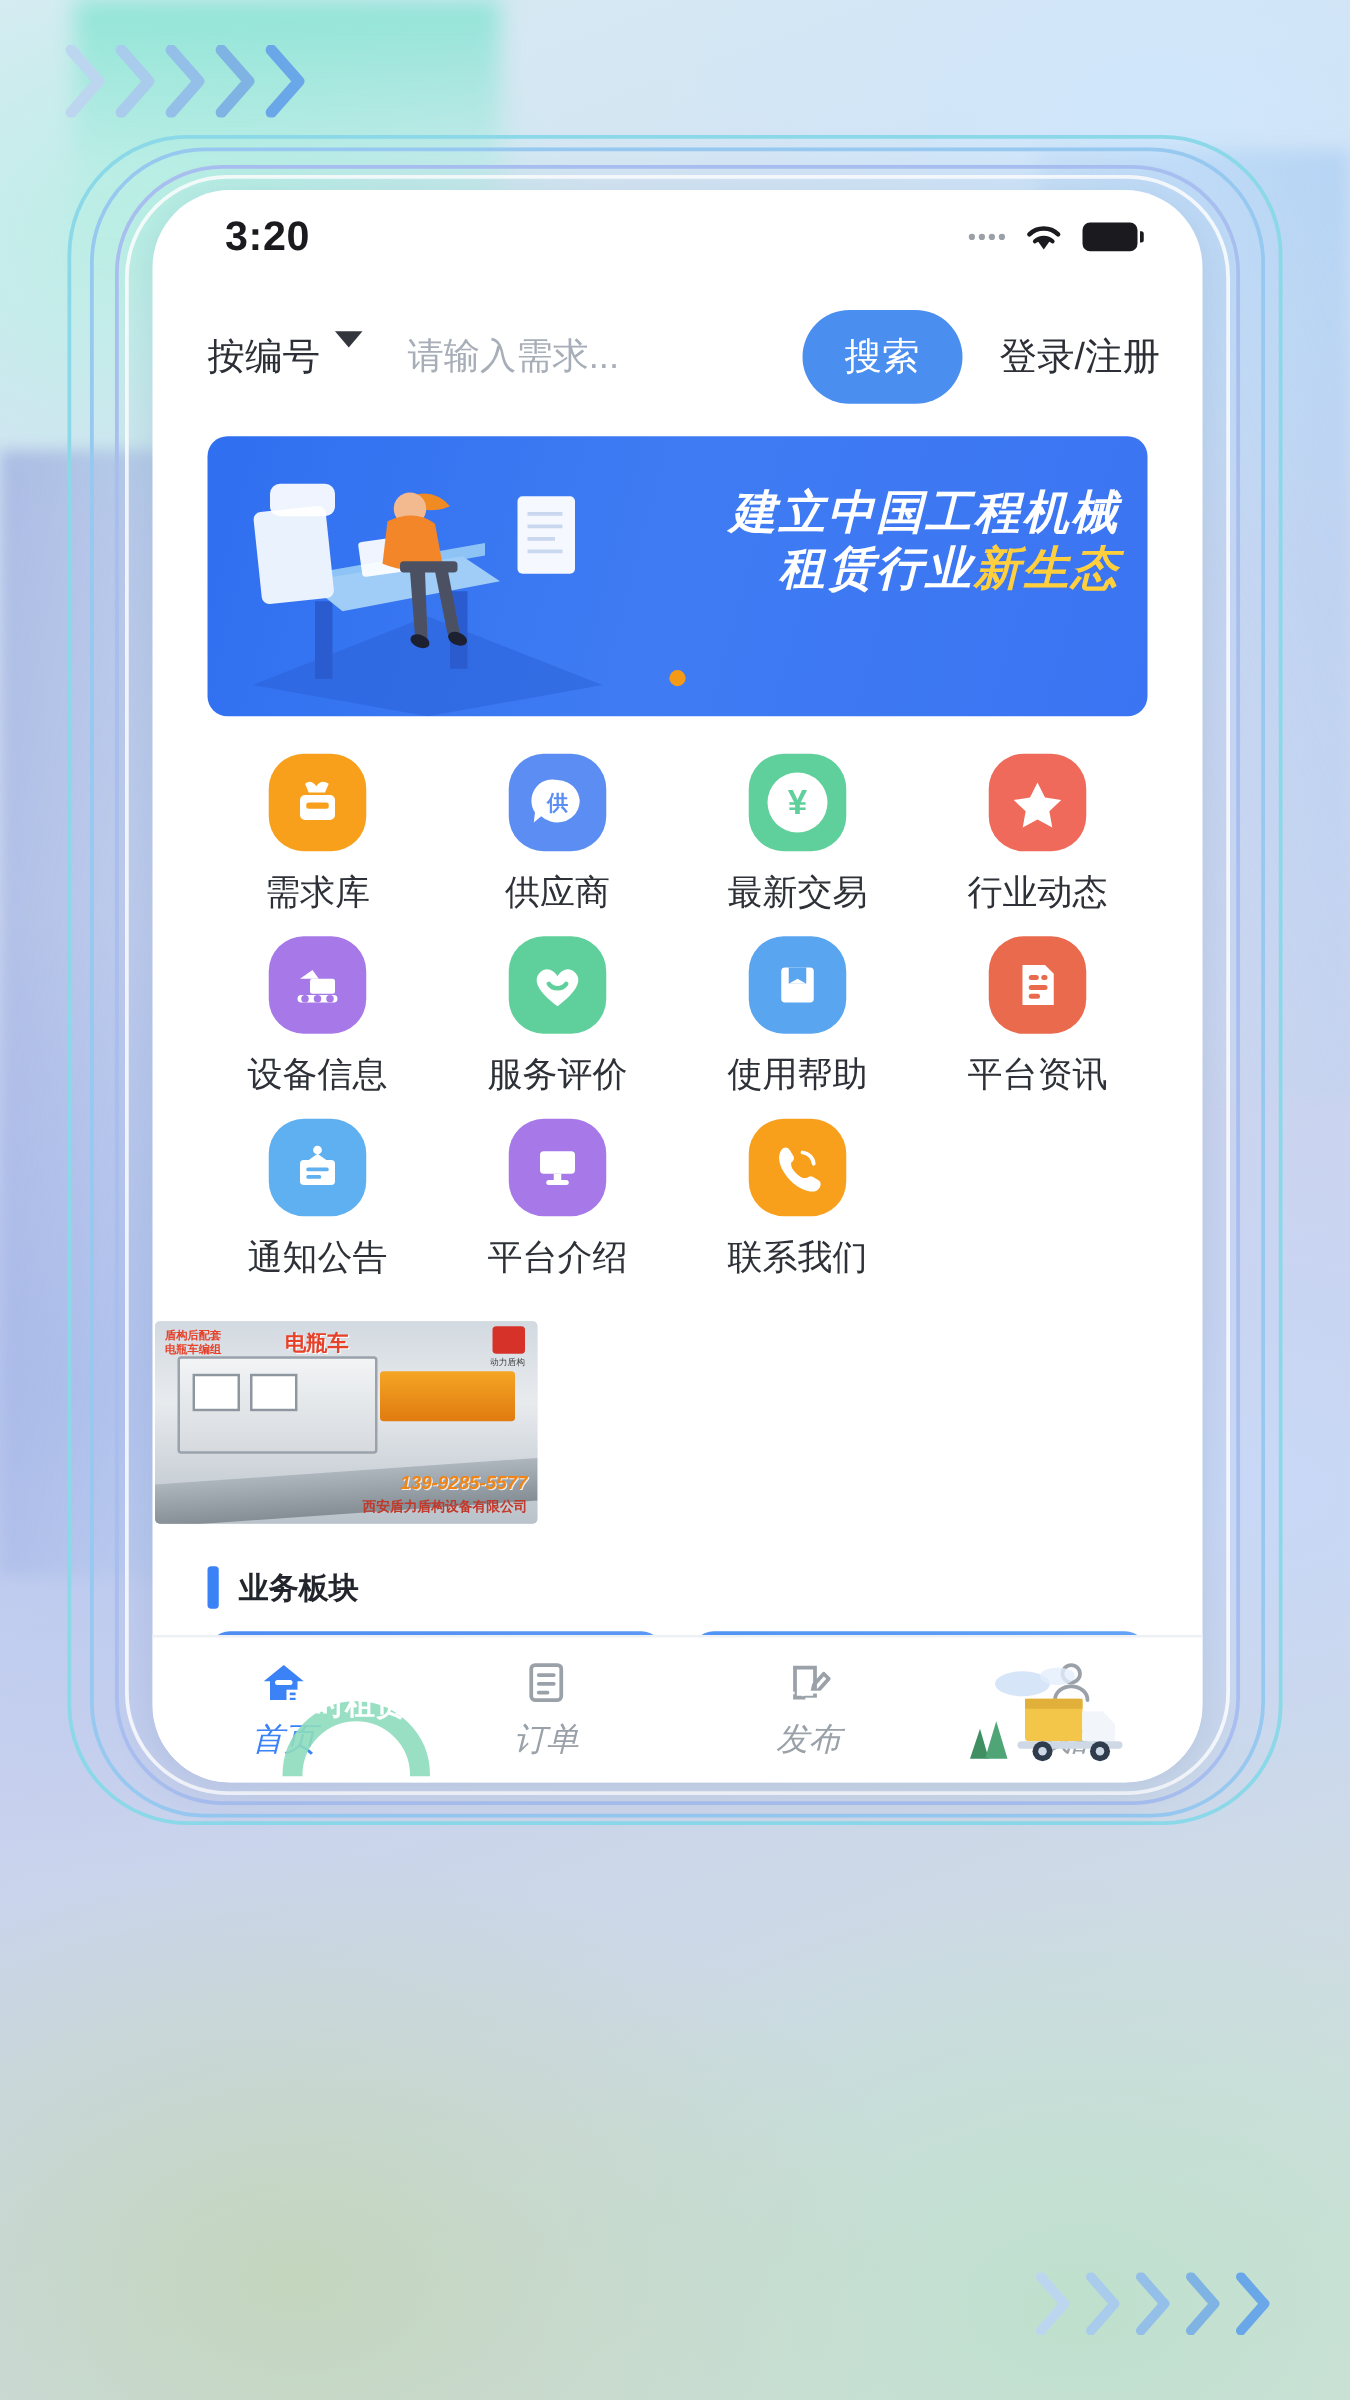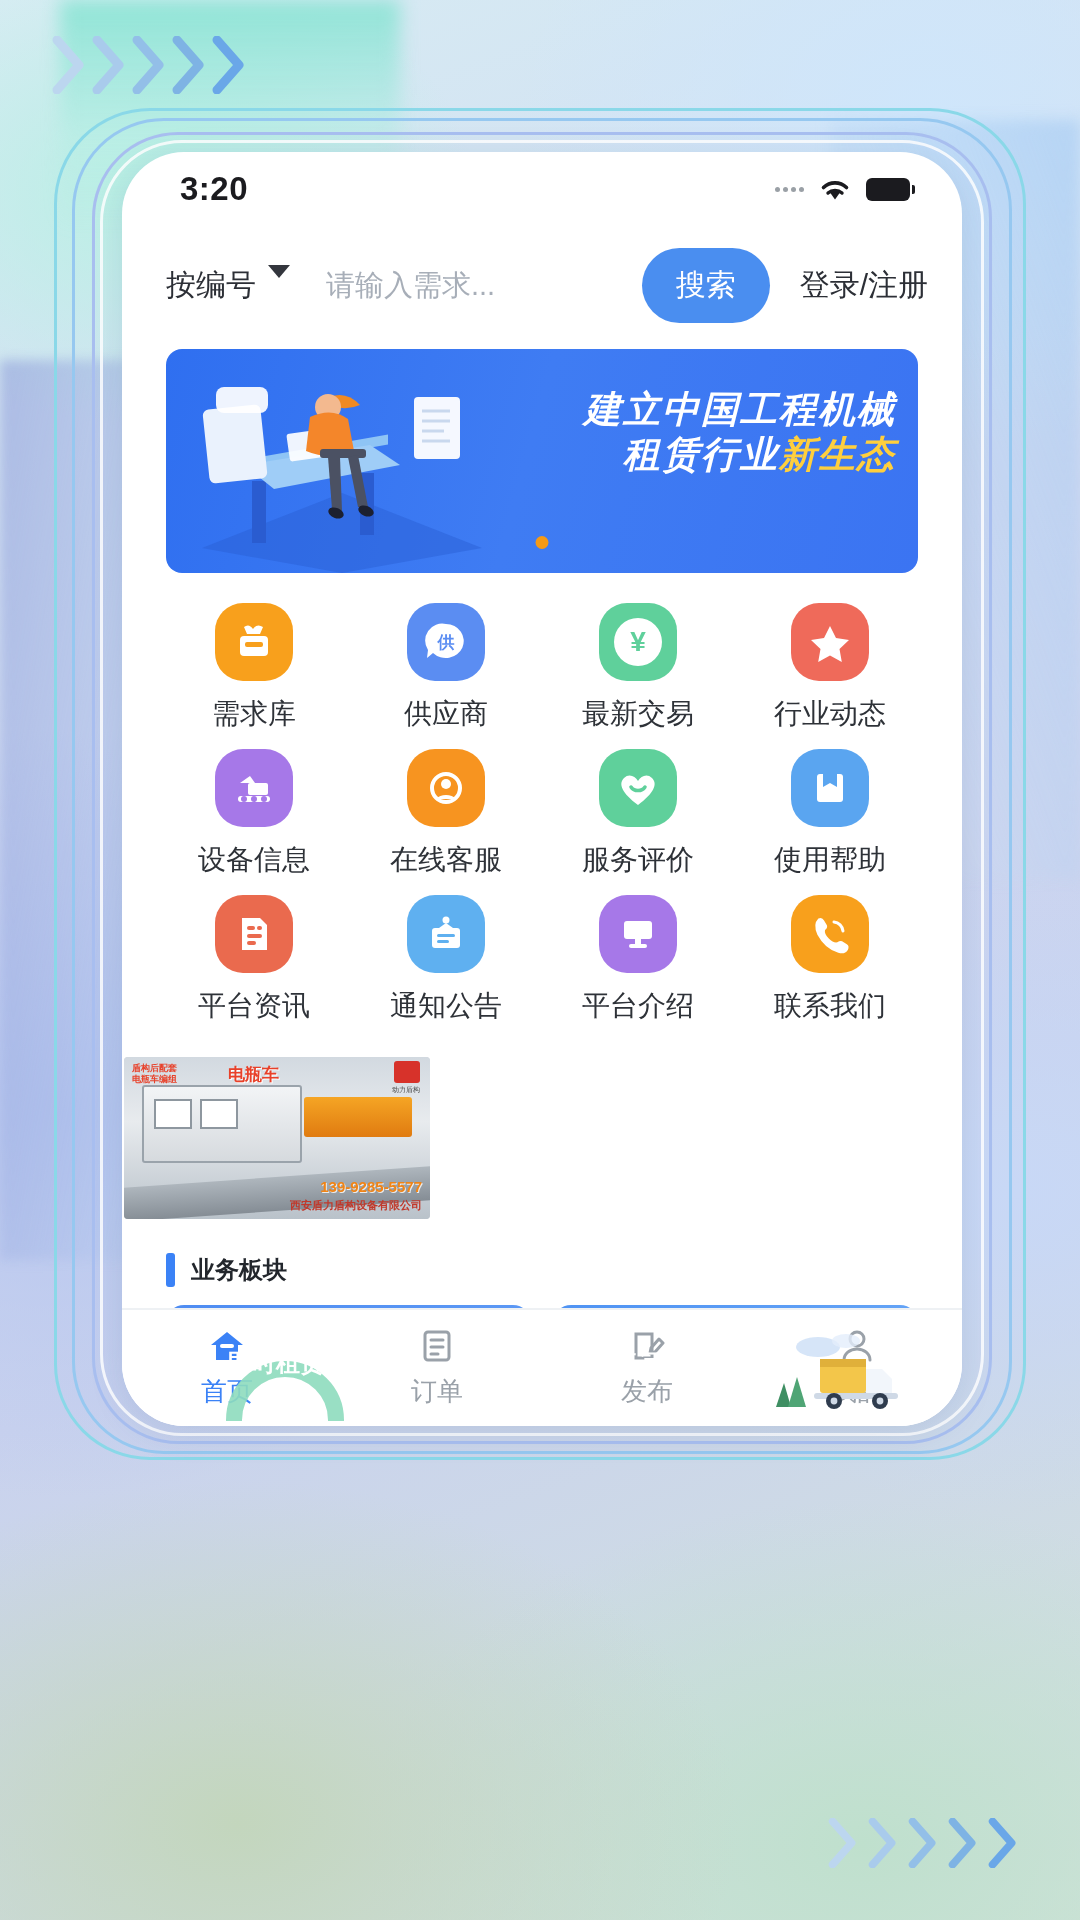--- a/index.html
+++ b/index.html
@@ -248,20 +248,21 @@
   .ad-logo {
     position: absolute; right: 10px; top: 4px; width: 26px; height: 22px;
     background: #d7322a; border-radius: 3px;
   }
   .ad-sub {
     position: absolute; right: 10px; top: 28px; font-size: 7px; color: #444;
   }
   .ad-phone {
     position: absolute; right: 8px; bottom: 24px;
     font-size: 15px; font-weight: bold; color: #f08416;
+    font-style: italic;
     text-shadow: 1px 1px 0 rgba(255,255,255,.8);
   }
   .ad-company {
     position: absolute; right: 8px; bottom: 6px;
     font-size: 11px; font-weight: bold; color: #c0392b;
   }
 
   
   .section-title {
     display: flex; align-items: center; gap: 16px;
@@ -312,21 +313,21 @@
     position: absolute; left: 0; right: 0; bottom: 0;
     height: 118px;
     background: #fff;
     border-top: 2px solid #eef1f4;
     display: flex;
   }
   .tab {
     flex: 1; display: flex; flex-direction: column;
     align-items: center; justify-content: center; gap: 10px;
   }
-  .tab .tab-label { font-size: 26px; color: #9aa1a9; }
+  .tab .tab-label { font-size: 26px; color: #9aa1a9; font-style: italic; }
   .tab.active .tab-label { color: #3b82f6; }
   .tab svg { display: block; }
 </style>
 </head>
 <body>
 
 <div class="bg">
   <div class="bg-brush-3"></div>
   <div class="bg-brush-1"></div>
   <div class="bg-brush-2"></div>
@@ -508,30 +509,20 @@
           <path d="M10 14 l10 -7 l5 7 Z" fill="#fff"></path>
           <rect x="8" y="27" width="32" height="6" rx="3" fill="#fff"></rect>
           <circle cx="14" cy="30" r="3" fill="#a678e8"></circle>
           <circle cx="24" cy="30" r="3" fill="#a678e8"></circle>
           <circle cx="34" cy="30" r="3" fill="#a678e8"></circle>
         </svg>
       </span>
       <span class="cell-label">设备信息</span>
     </div>
 
-    <div class="cell">
-      <span class="ico" style="background:#f79420">
-        <svg width="48" height="46" viewBox="0 0 48 46">
-          <circle cx="24" cy="23" r="14" fill="none" stroke="#fff" stroke-width="4"></circle>
-          <circle cx="24" cy="19" r="5" fill="#fff"></circle>
-          <path d="M14 34 a12 9 0 0 1 20 0 Z" fill="#fff"></path>
-        </svg>
-      </span>
-      <span class="cell-label">在线客服</span>
-    </div>
 
     <div class="cell">
       <span class="ico" style="background:#5fd09b">
         <svg width="48" height="44" viewBox="0 0 48 44">
           <path d="M24 39 C8 27 4 18 10 12 c5 -5 11 -2 14 3 c3 -5 9 -8 14 -3 c6 6 2 15 -14 27 Z" fill="#fff"></path>
           <path d="M17 21 a8 7 0 0 0 14 0" fill="none" stroke="#5fd09b" stroke-width="3.5" stroke-linecap="round"></path>
         </svg>
       </span>
       <span class="cell-label">服务评价</span>
     </div>

